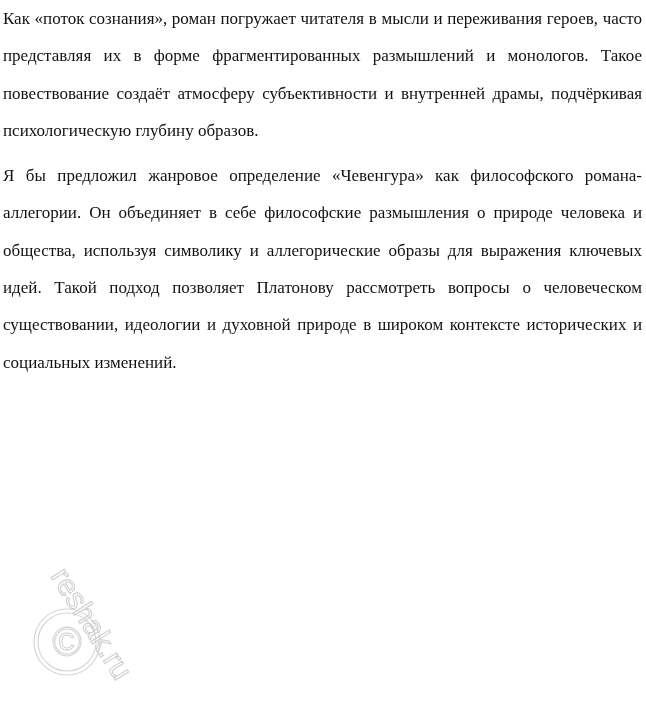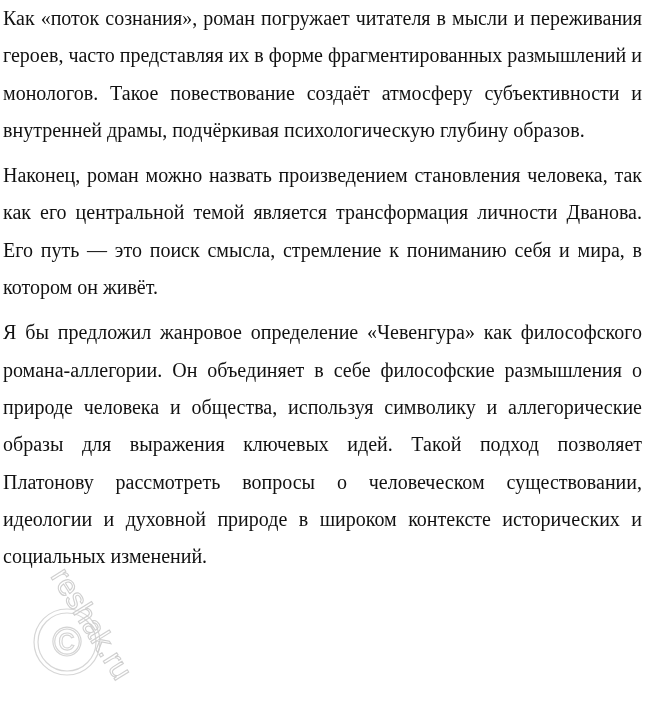--- a/index.html
+++ b/index.html
@@ -12,21 +12,21 @@
       height: 704px;
       overflow: hidden;
       position: relative;
     }
     .doc {
       position: absolute;
       left: 3px;
       top: 0px;
       width: 639px;
       font-family: "Liberation Serif", "DejaVu Serif", serif;
-      font-size: 20px;
+      font-size: 17px;
       line-height: 37.3px;
       color: #111111;
     }
     .para {
       margin: 0 0 8px 0;
       text-align: justify;
       text-align-last: left;
       hyphens: none;
     }
     .watermark {
@@ -38,21 +38,20 @@
       pointer-events: none;
       opacity: 0.55;
     }
     .watermark svg { width: 100%; height: 100%; overflow: visible; }
   </style>
 </head>
 <body>
 
 <div class="doc">
   <p class="para">Как «поток сознания», роман погружает читателя в мысли и переживания героев, часто представляя их в форме фрагментированных размышлений и монологов. Такое повествование создаёт атмосферу субъективности и внутренней драмы, подчёркивая психологическую глубину образов.</p>
-  <p class="para">Наконец, роман можно назвать произведением становления человека, так как его центральной темой является трансформация личности Дванова. Его путь — это поиск смысла, стремление к пониманию себя и мира, в котором он живёт.</p>
   <p class="para">Я бы предложил жанровое определение «Чевенгура» как философского романа-аллегории. Он объединяет в себе философские размышления о природе человека и общества, используя символику и аллегорические образы для выражения ключевых идей. Такой подход позволяет Платонову рассмотреть вопросы о человеческом существовании, идеологии и духовной природе в широком контексте исторических и социальных изменений.</p>
 </div>
 
 <div class="watermark">
   <svg viewBox="0 0 130 130">
     <g>
       <circle cx="45" cy="72" r="33" fill="none" stroke="#b5b5b5" stroke-width="1.2"></circle>
       <circle cx="45" cy="72" r="29" fill="none" stroke="#b5b5b5" stroke-width="1.2"></circle>
       <text x="45" y="86" text-anchor="middle" font-family="'Liberation Sans', sans-serif" font-size="40" fill="none" stroke="#b0b0b0" stroke-width="1.1">©</text>
     </g>

